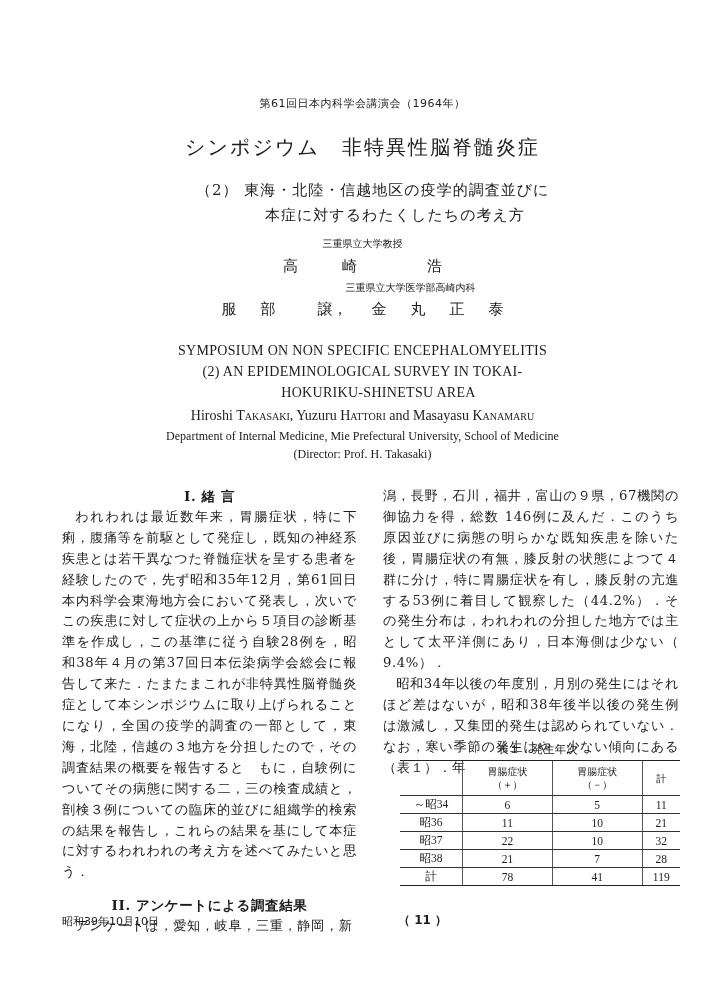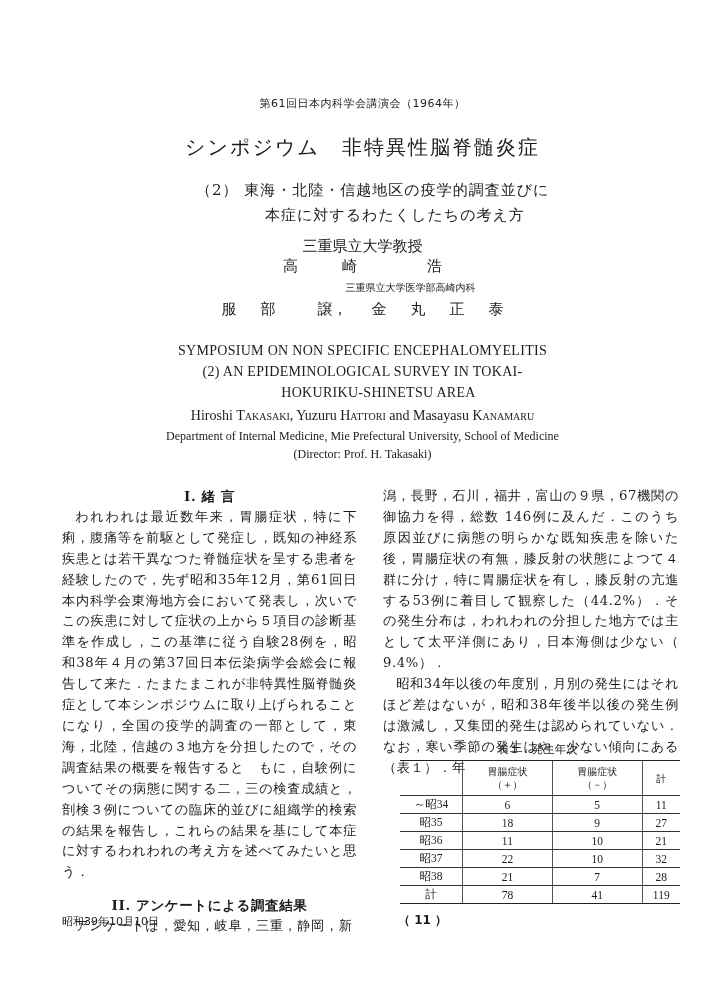--- a/index.html
+++ b/index.html
@@ -10,21 +10,21 @@
   }
   .abs { position: absolute; text-align: center; }
   .center { left: 0; width: 725px; text-align: center; }
 
   .conf { top: 96px; font-size: 11px; letter-spacing: 0.5px; font-family: "DejaVu Sans", sans-serif; }
   .title-jp { top: 134px; font-size: 20px; letter-spacing: 2px; }
   .title-jp .gap { display: inline-block; width: 22px; }
   .sub-jp { left: 196px; font-size: 15px; letter-spacing: 1px; }
   .sub1 { top: 181px; }
   .sub2 { top: 206px; left: 265px; }
-  .aff1 { top: 237px; font-size: 15px; font-family: "DejaVu Sans", sans-serif; }
+  .aff1 { top: 237px; font-size: 10px; font-family: "DejaVu Sans", sans-serif; }
   .name1 { top: 257px; font-size: 15px; }
   .name1 span { display: inline-block; margin: 0 22px; }
   .aff2 { top: 281px; font-size: 10px; font-family: "DejaVu Sans", sans-serif; margin-left: 48px; }
   .name2 { top: 300px; font-size: 15px; }
   .name2 span { display: inline-block; margin: 0 12px; }
 
   .en-title { font-size: 14px; letter-spacing: 0.3px; font-family: "Liberation Serif", serif; }
   .en1 { top: 343px; }
   .en2 { top: 364px; }
   .en3 { top: 385px; padding-left: 16px; }
@@ -112,26 +112,20 @@
 （－）</th>
     <th class="vb">計</th>
   </tr>
   <tr>
     <td class="rowh">～昭34</td>
     <td class="vb">6</td>
     <td class="vb">5</td>
     <td class="vb">11</td>
   </tr>
   <tr>
-    <td class="rowh">昭35</td>
-    <td class="vb">18</td>
-    <td class="vb">9</td>
-    <td class="vb">27</td>
-  </tr>
-  <tr>
     <td class="rowh">昭36</td>
     <td class="vb">11</td>
     <td class="vb">10</td>
     <td class="vb">21</td>
   </tr>
   <tr>
     <td class="rowh">昭37</td>
     <td class="vb">22</td>
     <td class="vb">10</td>
     <td class="vb">32</td>

